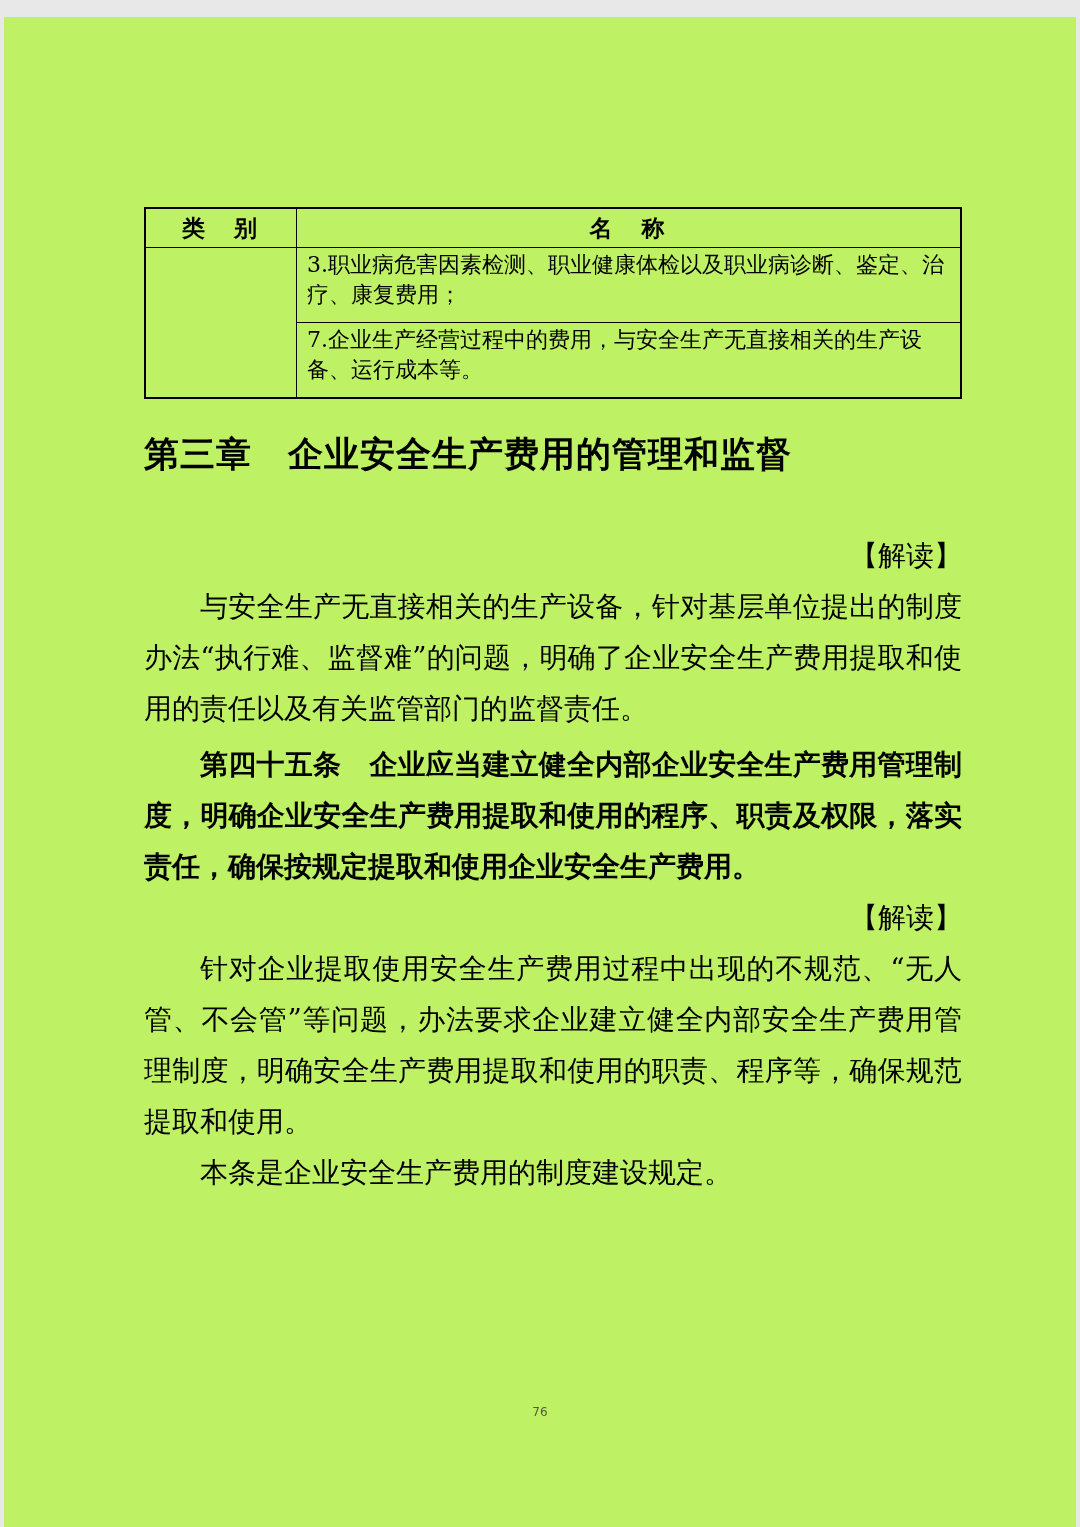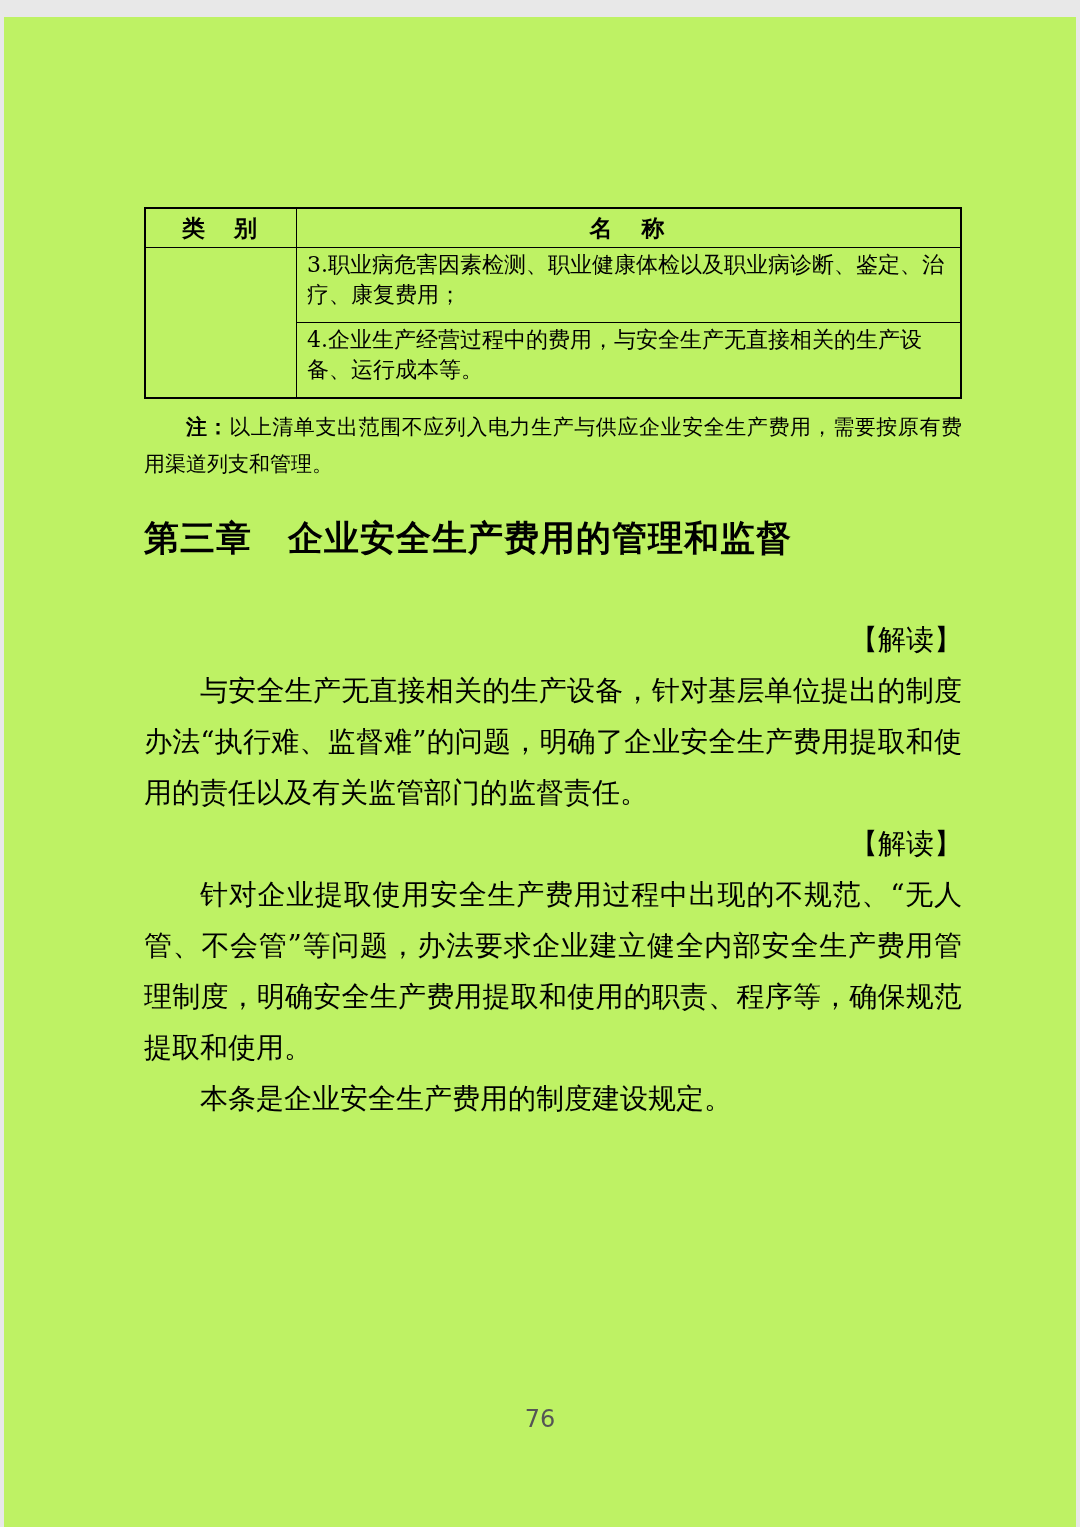--- a/index.html
+++ b/index.html
@@ -80,21 +80,21 @@
   }
 
   
   .page-number {
     position: absolute;
     left: 0;
     right: 0;
     top: 1388px;
     text-align: center;
     font-family: "DejaVu Sans", "Liberation Sans", sans-serif;
-    font-size: 24px;
+    font-size: 12px;
     color: #555;
   }
 </style>
 </head>
 <body>
 
 <div class="page">
   <div class="content">
 
     <table class="clause-table">
@@ -103,32 +103,32 @@
           <th class="cat-cell">类　别</th>
           <th>名　称</th>
         </tr>
       </thead>
       <tbody>
         <tr>
           <td class="cat-cell" rowspan="2"></td>
           <td>3.职业病危害因素检测、职业健康体检以及职业病诊断、鉴定、治疗、康复费用；</td>
         </tr>
         <tr>
-          <td>4.企业生产经营过程中的费用，与安全生产无直接相关的生产设备、运行成本等。</td>
+          <td>7.企业生产经营过程中的费用，与安全生产无直接相关的生产设备、运行成本等。</td>
         </tr>
       </tbody>
     </table>
 
-    <p class="note"><span class="note-label">注：</span><span>以上清单支出范围不应列入电力生产与供应企业安全生产费用，需要按原有费用渠道列支和管理。</span></p>
 
     <h1 class="chapter">第三章　企业安全生产费用的管理和监督</h1>
 
     <div class="body-text">
       <p class="marker">【解读】</p>
       <p class="body">与安全生产无直接相关的生产设备，针对基层单位提出的制度办法“执行难、监督难”的问题，明确了企业安全生产费用提取和使用的责任以及有关监管部门的监督责任。</p>
+      <p class="article">第四十五条　企业应当建立健全内部企业安全生产费用管理制度，明确企业安全生产费用提取和使用的程序、职责及权限，落实责任，确保按规定提取和使用企业安全生产费用。</p>
       <p class="marker">【解读】</p>
       <p class="body">针对企业提取使用安全生产费用过程中出现的不规范、“无人管、不会管”等问题，办法要求企业建立健全内部安全生产费用管理制度，明确安全生产费用提取和使用的职责、程序等，确保规范提取和使用。</p>
       <p class="body">本条是企业安全生产费用的制度建设规定。</p>
     </div>
 
   </div>
 
   <div class="page-number">76</div>
 </div>
 

